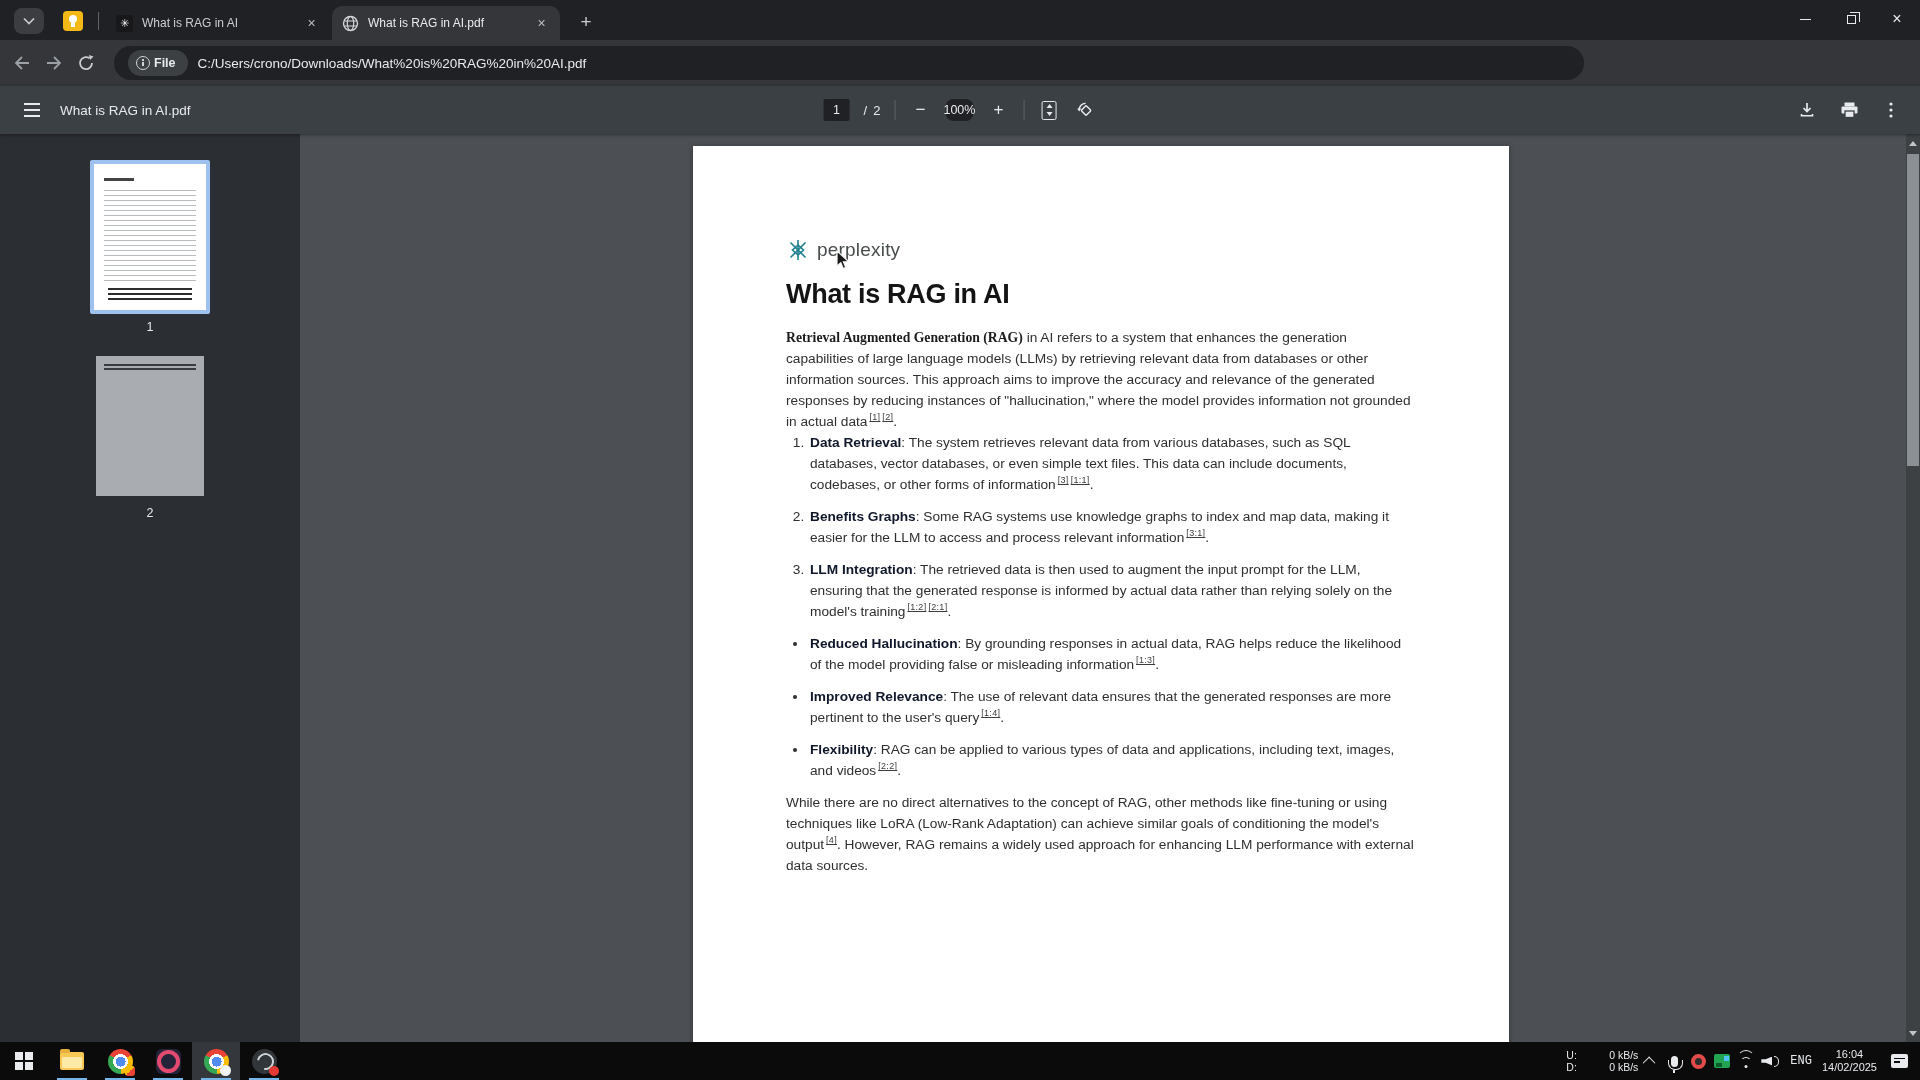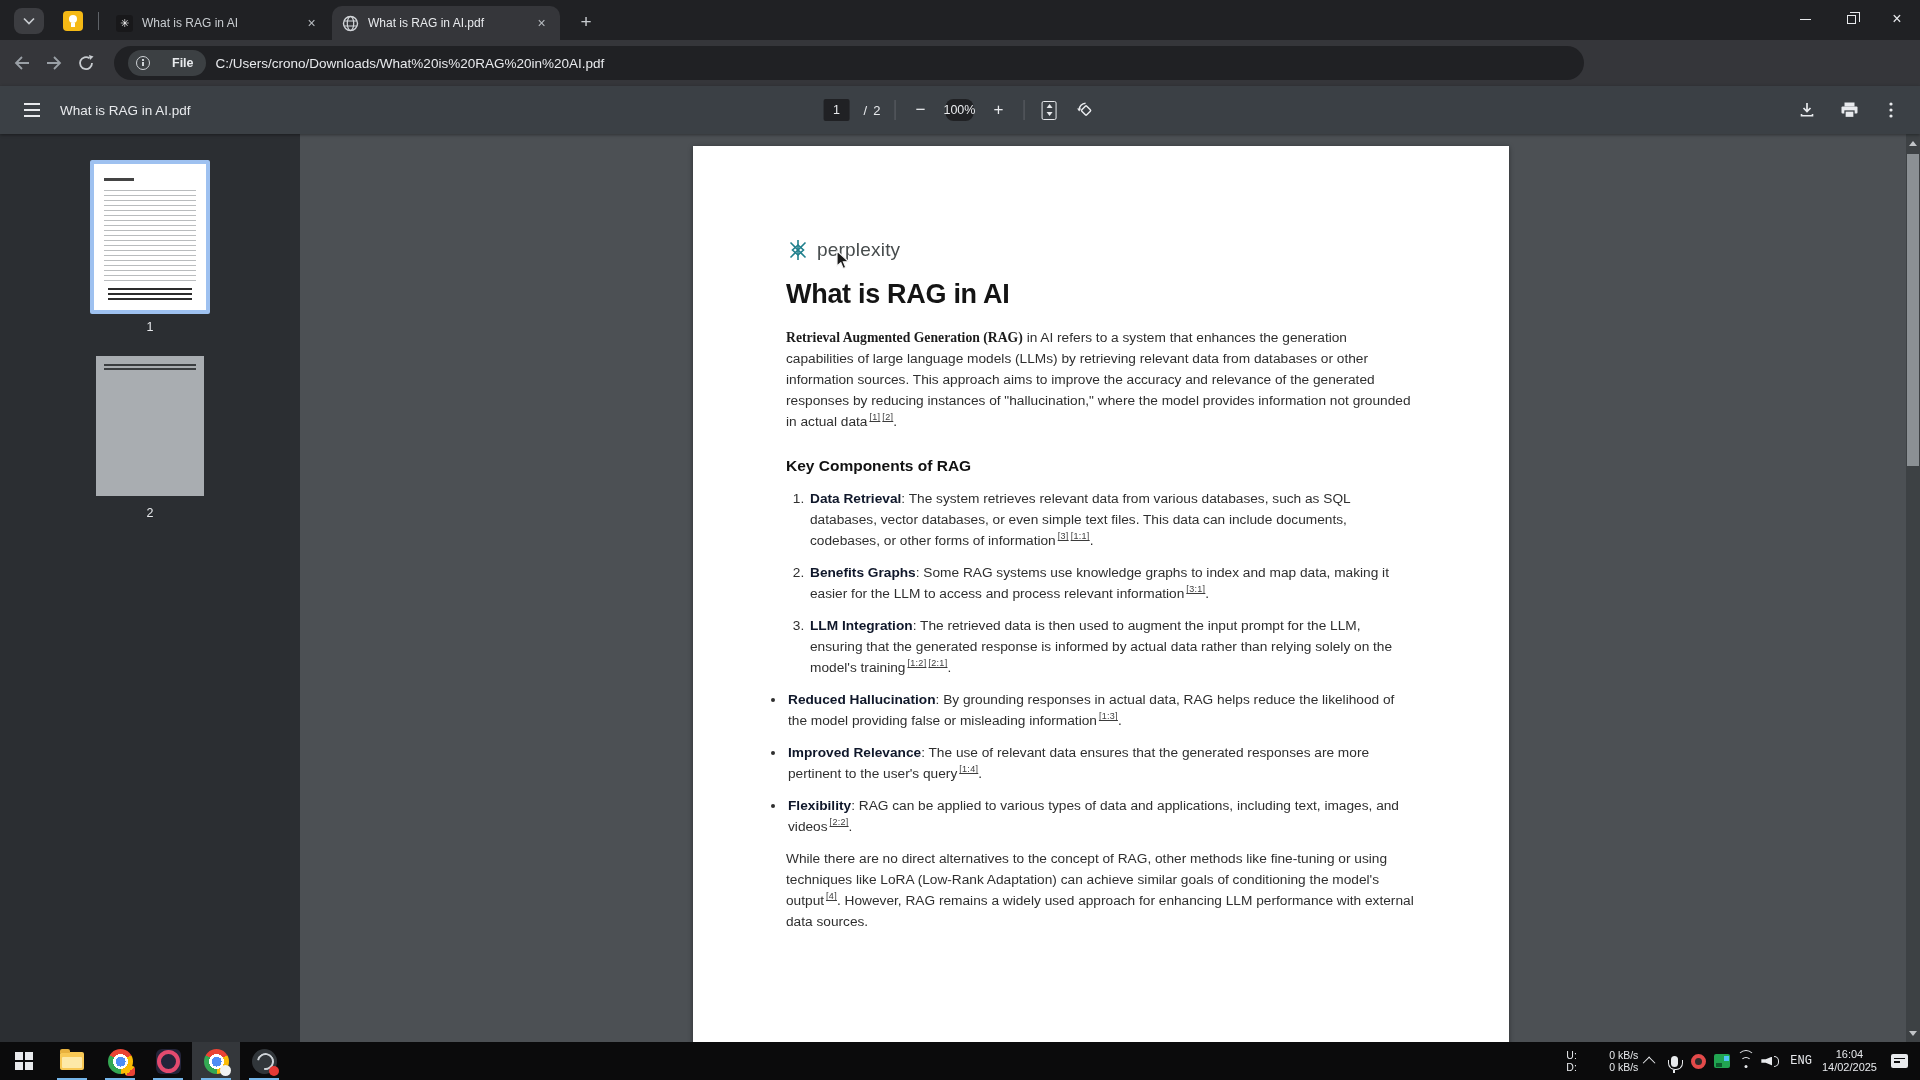--- a/index.html
+++ b/index.html
@@ -40,21 +40,21 @@
 
   
   .addressbar { position:absolute; top:40px; left:0; width:1920px; height:46px; background:#35363a;
     display:flex; align-items:center; }
   .nav-ico { width:32px; height:32px; display:flex; align-items:center; justify-content:center;
     color:#9aa0a6; flex:0 0 auto; }
   .nav-ico.reload { color:#c8ccd0; }
   .nav-ico:first-child { margin-left:6px; }
   .omnibox { margin-left:12px; width:1470px; height:34px; background:#202124; border-radius:17px;
     display:flex; align-items:center; padding:0 14px; }
-  .file-chip { display:flex; align-items:center; gap:22px; background:#3c4043; border-radius:13px;
+  .file-chip { display:flex; align-items:center; gap:4px; background:#3c4043; border-radius:13px;
     height:26px; padding:0 12px 0 8px; color:#e8eaed; font-size:12.5px; font-weight:700; }
   .info-ico { width:14px; height:14px; border:1.4px solid #cfd3d7; border-radius:50%; position:relative; }
   .info-ico::before { content:""; position:absolute; left:5px; top:2.2px; width:1.6px; height:1.6px; background:#cfd3d7; }
   .info-ico::after { content:""; position:absolute; left:5px; top:5px; width:1.6px; height:4.4px; background:#cfd3d7; }
   .url-text { margin-left:10px; color:#e8eaed; font-size:13.5px; white-space:nowrap; }
   .bar-right { position:absolute; right:8px; top:47px; height:32px; display:flex; align-items:center; gap:8px; }
   .bar-ico { width:28px; height:28px; display:flex; align-items:center; justify-content:center; color:#c7cbcf; }
   .ext-pplx { width:22px; height:22px; border-radius:5px; background:#1fb8cd; color:#073b42; font-size:13px;
     display:flex; align-items:center; justify-content:center; }
   .bar-sep { width:1px; height:18px; background:#5f6368; }
@@ -107,21 +107,21 @@
   .pdf-page { position:absolute; left:393px; top:12px; width:816px; height:1056px; background:#fff;
     box-shadow:0 1px 5px rgba(0,0,0,.4); padding:92px 93px 0 93px; color:#2f2f2f; }
 
   .brand-row { display:flex; align-items:center; gap:7px; margin-bottom:17px; }
   .brand-name { font-size:19px; color:#474c4d; letter-spacing:.2px; }
   .doc-title { font-size:27px; font-weight:700; color:#141414; letter-spacing:-.3px; margin-bottom:17px; }
   .doc p, .doc li { font-size:13.7px; line-height:21px; }
   .doc .lead { font-weight:700; color:#1c1c1c;font-family:Liberation Serif, serif; }
   .doc h2 { font-size:15.5px; font-weight:700; color:#111; margin:25px 0 13px 0; }
   .doc ol { margin-left:22px; }
-  .doc ul { list-style:disc; }
+  .doc ul { margin-left:22px; list-style:disc; }
   .doc li { margin-bottom:11px; padding-left:2px; }
   .cite { font-size:9px; color:#3c3c3c; text-decoration:underline; text-underline-offset:1px;
     vertical-align:super; line-height:0; margin-left:2px; letter-spacing:.3px; }
   .term { font-weight:700; color:#0f172a; }
 
   .cursor { position:absolute; left:536px; top:116px; z-index:9; }
 
   
   .scrollbar { position:absolute; right:0; top:0; width:14px; height:908px; background:#3d4144; }
   .sb-arrow { position:absolute; left:0; width:14px; height:14px; display:flex; align-items:center; justify-content:center; }
@@ -381,21 +381,20 @@
               <path d="M4.5 4.5 L12 12 L19.5 4.5 M4.5 19.5 L12 12 L19.5 19.5"></path>
             </g>
             </svg>
           <span class="brand-name">perplexity</span>
         </div>
 
         <h1 class="doc-title">What is RAG in AI</h1>
 
         <p><span class="lead">Retrieval Augmented Generation (RAG)</span><span> in AI refers to a system that enhances the generation capabilities of large language models (LLMs) by retrieving relevant data from databases or other information sources. This approach aims to improve the accuracy and relevance of the generated responses by reducing instances of "hallucination," where the model provides information not grounded in actual data</span><sup class="cite">[1]</sup><sup class="cite">[2]</sup><span>.</span></p>
 
-        <h2>Key Components of RAG</h2>
         <ol>
           <li><span class="term">Data Retrieval</span><span>: The system retrieves relevant data from various databases, such as SQL databases, vector databases, or even simple text files. This data can include documents, codebases, or other forms of information</span><sup class="cite">[3]</sup><sup class="cite">[1:1]</sup><span>.</span></li>
           <li><span class="term">Benefits Graphs</span><span>: Some RAG systems use knowledge graphs to index and map data, making it easier for the LLM to access and process relevant information</span><sup class="cite">[3:1]</sup><span>.</span></li>
           <li><span class="term">LLM Integration</span><span>: The retrieved data is then used to augment the input prompt for the LLM, ensuring that the generated response is informed by actual data rather than relying solely on the model's training</span><sup class="cite">[1:2]</sup><sup class="cite">[2:1]</sup><span>.</span></li>
         </ol>
 
         <ul>
           <li><span class="term">Reduced Hallucination</span><span>: By grounding responses in actual data, RAG helps reduce the likelihood of the model providing false or misleading information</span><sup class="cite">[1:3]</sup><span>.</span></li>
           <li><span class="term">Improved Relevance</span><span>: The use of relevant data ensures that the generated responses are more pertinent to the user's query</span><sup class="cite">[1:4]</sup><span>.</span></li>
           <li><span class="term">Flexibility</span><span>: RAG can be applied to various types of data and applications, including text, images, and videos</span><sup class="cite">[2:2]</sup><span>.</span></li>

